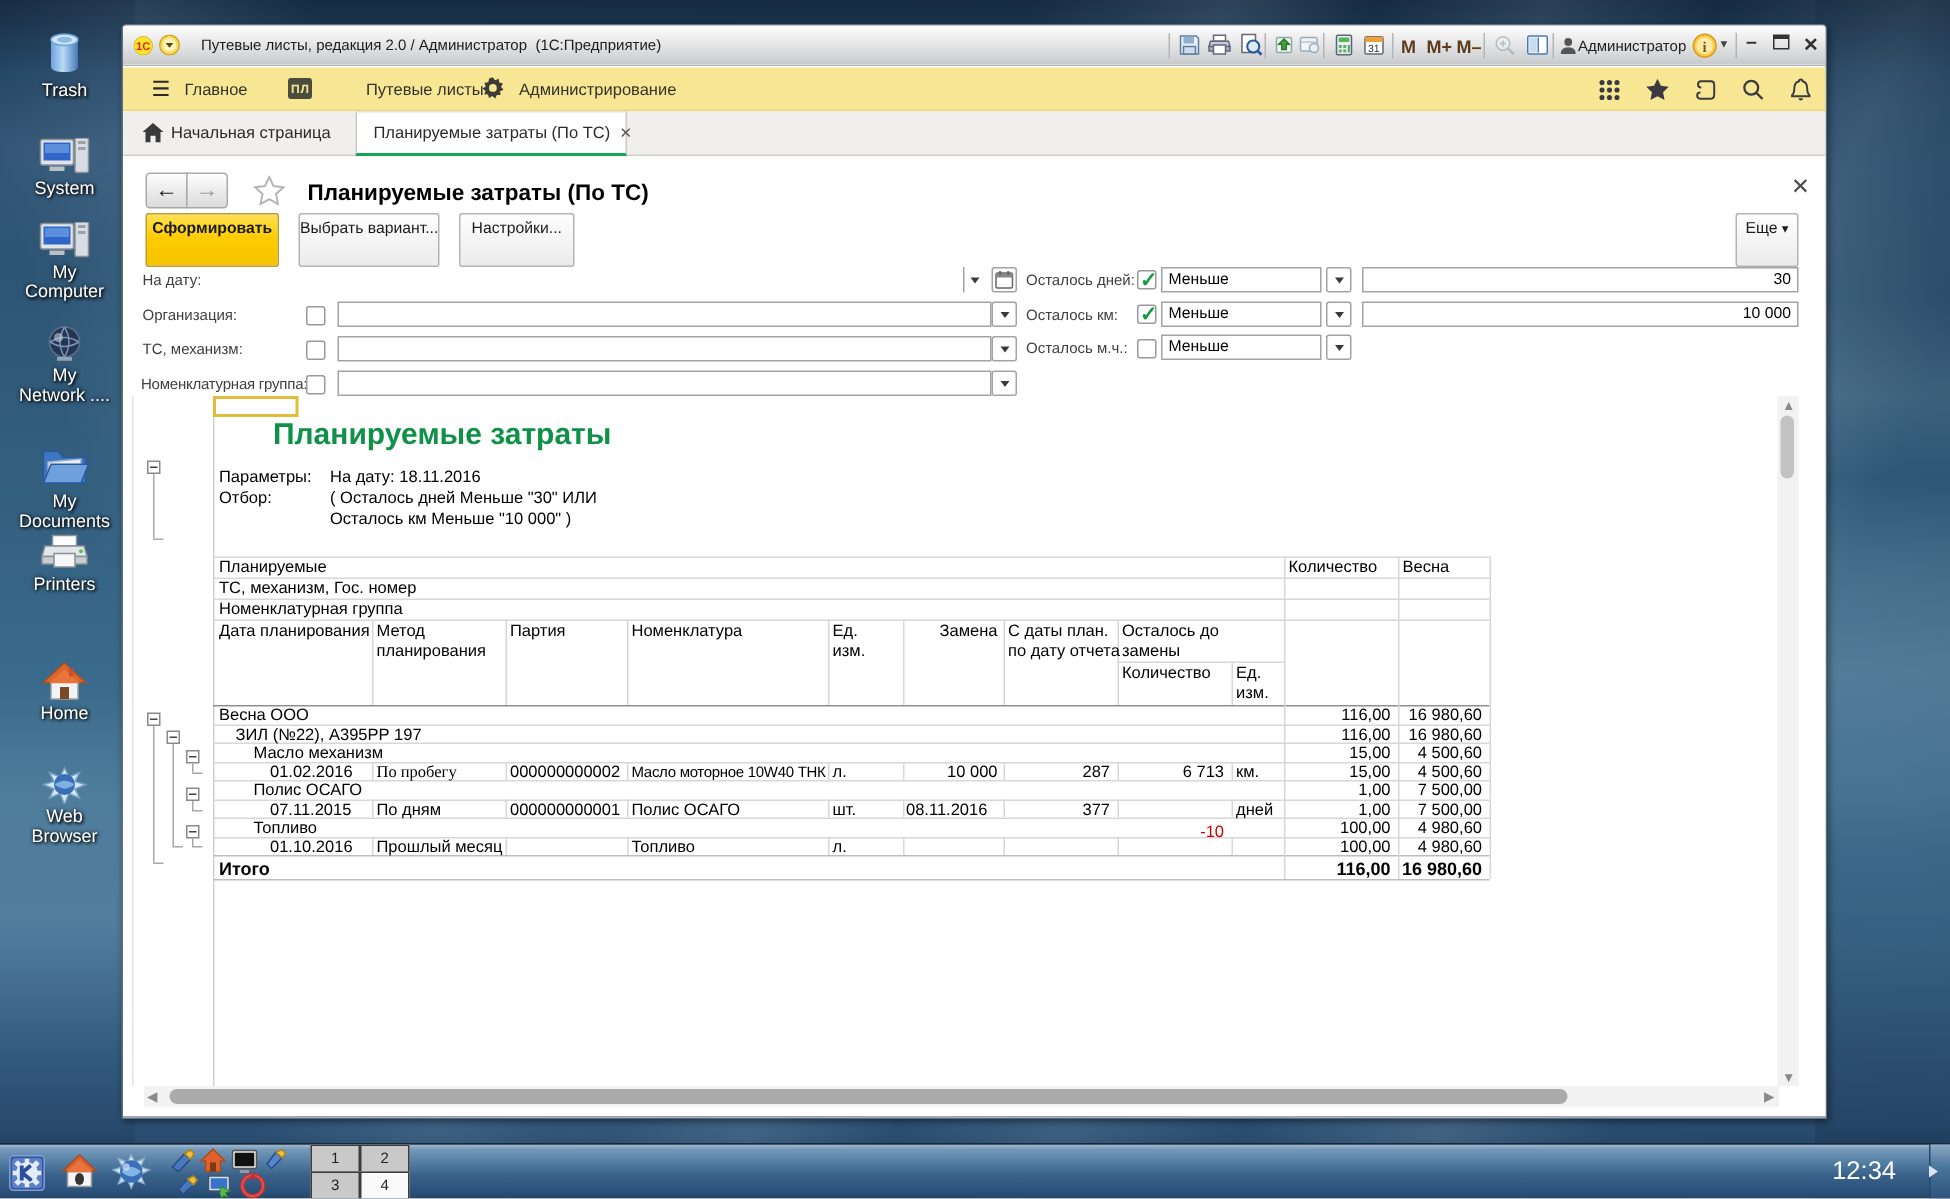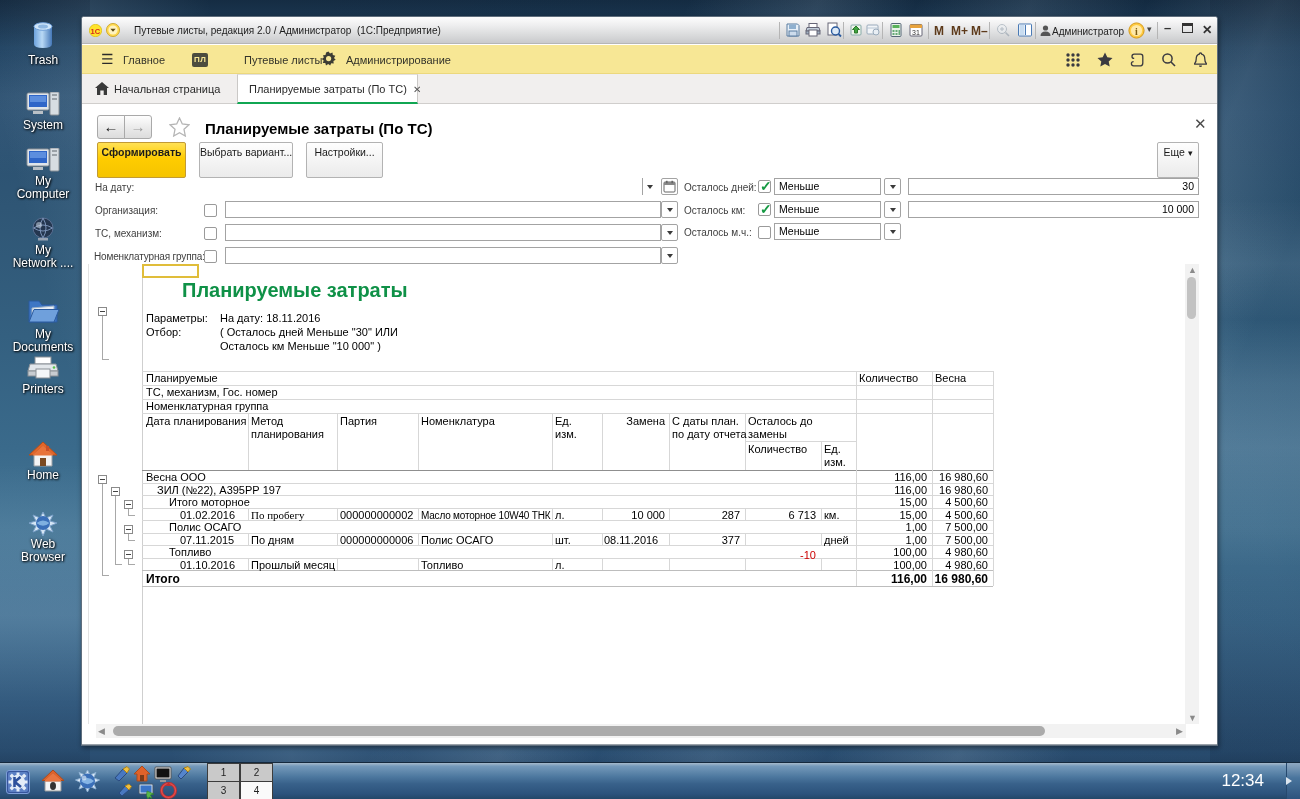--- a/index.html
+++ b/index.html
@@ -402,36 +402,36 @@
 <div class="tx" style="left:660px;top:179px;">Количество</div>
 <div class="tx" style="left:736px;top:179px;">Ед.<br>изм.</div>
 <div class="tx" style="left:771px;top:108px;">Количество</div>
 <div class="tx" style="left:847px;top:108px;">Весна</div>
 <div class="tx" style="left:58px;top:207px;">Весна ООО</div>
 <div class="tx" style="right:258px;top:207px;">116,00</div>
 <div class="tx" style="right:197px;top:207px;">16 980,60</div>
 <div class="tx" style="left:69px;top:219.5px;">ЗИЛ (№22), А395РР 197</div>
 <div class="tx" style="right:258px;top:219.5px;">116,00</div>
 <div class="tx" style="right:197px;top:219.5px;">16 980,60</div>
-<div class="tx" style="left:81px;top:232px;">Итого моторное</div>
+<div class="tx" style="left:81px;top:232px;">Масло механизм</div>
 <div class="tx" style="right:258px;top:232px;">15,00</div>
 <div class="tx" style="right:197px;top:232px;">4 500,60</div>
 <div class="tx" style="left:92px;top:244.5px;">01.02.2016</div>
 <div class="tx" style="left:163px;top:244.5px;font-family:Liberation Serif, serif;">По пробегу</div>
 <div class="tx" style="left:252px;top:244.5px;">000000000002</div>
 <div class="tx" style="left:333px;top:244.5px;"><span style="font-size:10px;letter-spacing:-0.2px;">Масло моторное 10W40 ТНК</span></div>
 <div class="tx" style="left:467px;top:244.5px;">л.</div>
 <div class="tx" style="right:258px;top:244.5px;">15,00</div>
 <div class="tx" style="right:197px;top:244.5px;">4 500,60</div>
 <div class="tx" style="left:81px;top:257px;">Полис ОСАГО</div>
 <div class="tx" style="right:258px;top:257px;">1,00</div>
 <div class="tx" style="right:197px;top:257px;">7 500,00</div>
 <div class="tx" style="left:92px;top:269.5px;">07.11.2015</div>
 <div class="tx" style="left:163px;top:269.5px;">По дням</div>
-<div class="tx" style="left:252px;top:269.5px;">000000000006</div>
+<div class="tx" style="left:252px;top:269.5px;">000000000001</div>
 <div class="tx" style="left:333px;top:269.5px;">Полис ОСАГО</div>
 <div class="tx" style="left:467px;top:269.5px;">шт.</div>
 <div class="tx" style="left:516px;top:269.5px;">08.11.2016</div>
 <div class="tx" style="right:258px;top:269.5px;">1,00</div>
 <div class="tx" style="right:197px;top:269.5px;">7 500,00</div>
 <div class="tx" style="left:81px;top:282px;">Топливо</div>
 <div class="tx" style="right:258px;top:282px;">100,00</div>
 <div class="tx" style="right:197px;top:282px;">4 980,60</div>
 <div class="tx" style="left:92px;top:294.5px;">01.10.2016</div>
 <div class="tx" style="left:163px;top:294.5px;">Прошлый месяц</div>

